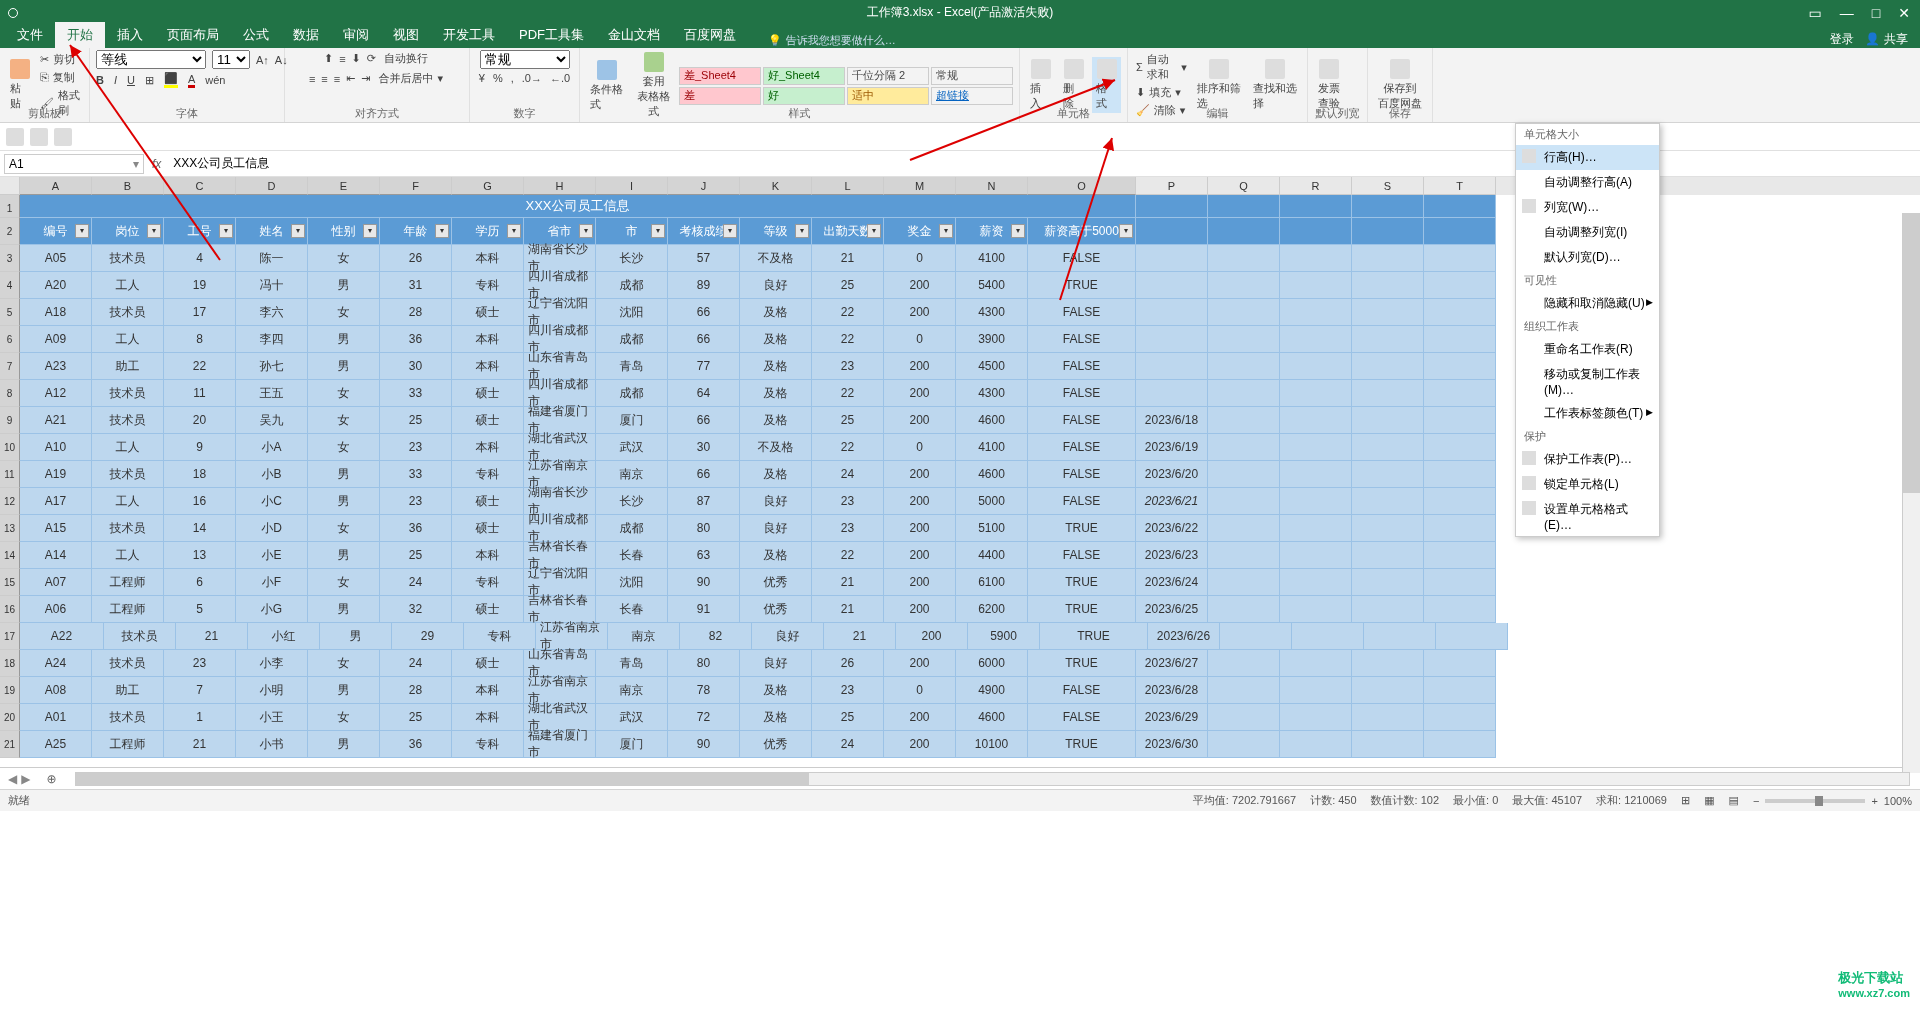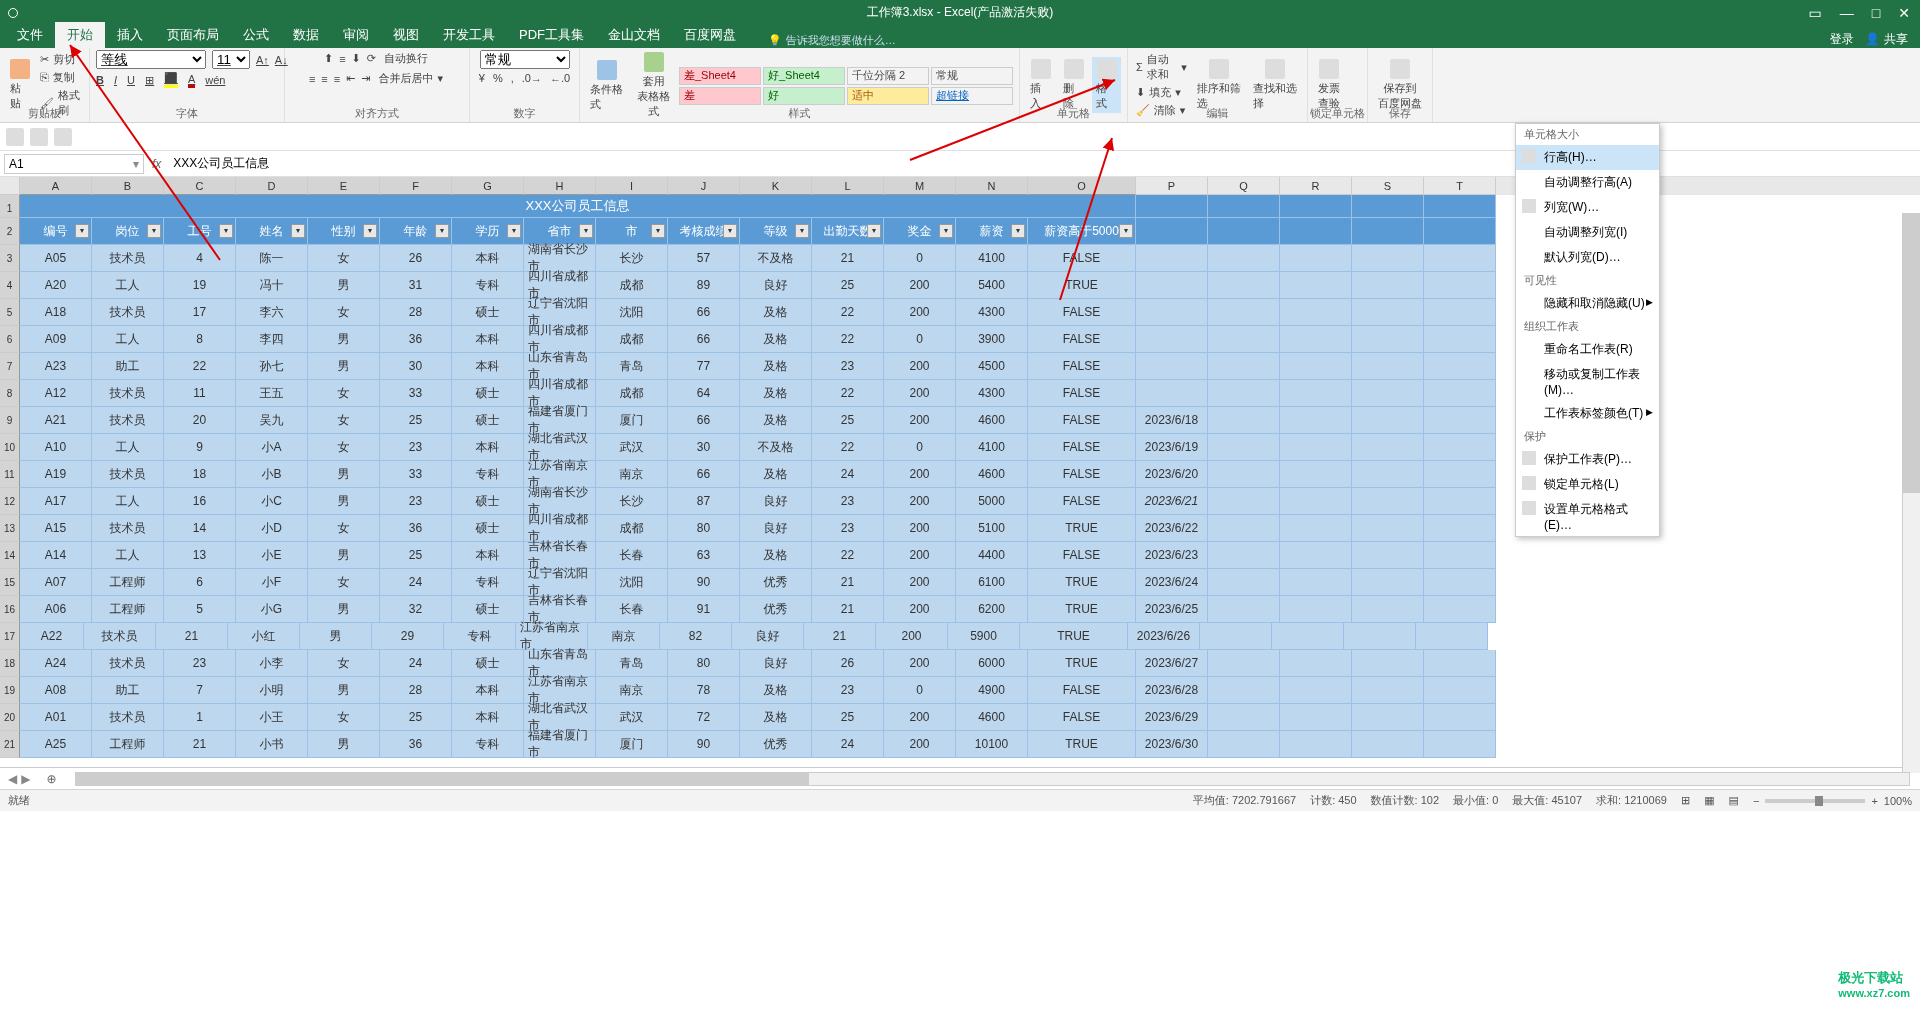--- a/index.html
+++ b/index.html
@@ -161,21 +161,21 @@
         <div class="rb-small">
             <span>🖌</span>
             <span>格式刷</span>
           </div>
       </div>
     </div>
     <div class="label">剪贴板</div>
   </div>
 
   <div class="ribbon-group" style="width:195px;">
-    <div class="body" style="flex-direction:column;align-items:flex-start;gap:3px;text-decoration:underline;">
+    <div class="body" style="flex-direction:column;align-items:flex-start;gap:3px;">
       <div class="font-row">
         <select style="width:110px;"><option>等线</option></select>
         <select style="width:38px;"><option>11</option></select>
         <span>A↑</span>
         <span>A↓</span>
       </div>
       <div class="font-row" style="gap:10px;">
         <span><b>B</b></span>
         <span><i>I</i></span>
         <span><u>U</u></span>
@@ -288,21 +288,21 @@
   </div>
 
   <div class="ribbon-group" style="width:60px;">
     <div class="body">
         <div class="rb-btn">
           <div class="ic"></div>
           <span style="white-space:pre-line;text-align:center;">发票
 查验</span>
         </div>
       </div>
-    <div class="label">锁定单元格</div>
+    <div class="label">默认列宽</div>
   </div>
   <div class="ribbon-group" style="width:65px;align-items:flex-end;">
     <div class="body">
         <div class="rb-btn">
           <div class="ic"></div>
           <span style="white-space:pre-line;text-align:center;">保存到
 百度网盘</span>
         </div>
       </div>
     <div class="label">保存</div>
@@ -743,21 +743,21 @@
         <div class="cell" style="width: 72px;">6200</div>
         <div class="cell" style="width: 108px;">TRUE</div>
         <div class="cell" style="width: 72px;">2023/6/25</div>
         <div class="cell empty" style="width: 72px;"></div>
         <div class="cell empty" style="width: 72px;"></div>
         <div class="cell empty" style="width: 72px;"></div>
         <div class="cell empty" style="width: 72px;"></div>
       </div>
       <div class="row data">
         <div class="rh">17</div>
-        <div class="cell" style="width: 64px;">A22</div>
+        <div class="cell" style="width: 84px;">A22</div>
         <div class="cell" style="width: 72px;">技术员</div>
         <div class="cell" style="width: 72px;">21</div>
         <div class="cell" style="width: 72px;">小红</div>
         <div class="cell" style="width: 72px;">男</div>
         <div class="cell" style="width: 72px;">29</div>
         <div class="cell" style="width: 72px;">专科</div>
         <div class="cell" style="width: 72px;">江苏省南京市</div>
         <div class="cell" style="width: 72px;">南京</div>
         <div class="cell" style="width: 72px;">82</div>
         <div class="cell" style="width: 72px;">良好</div>

